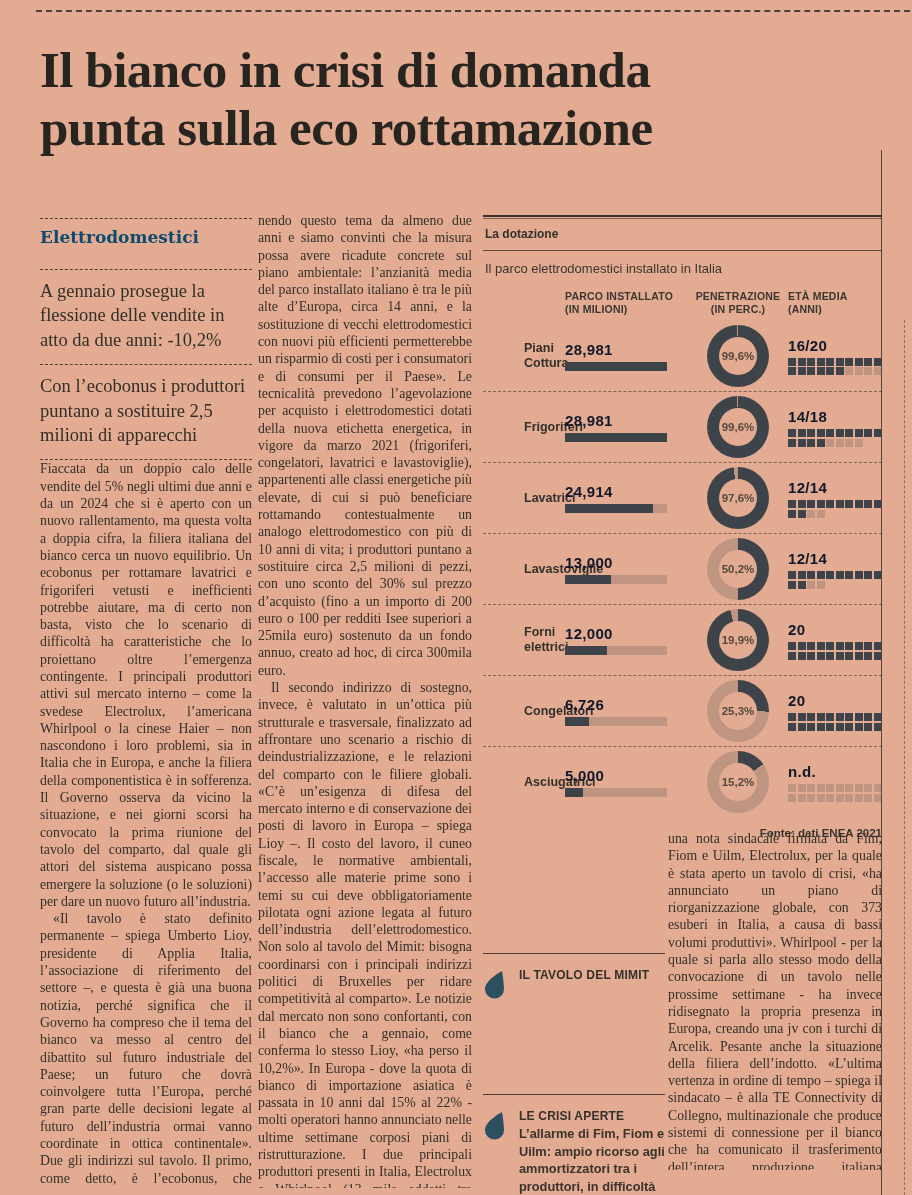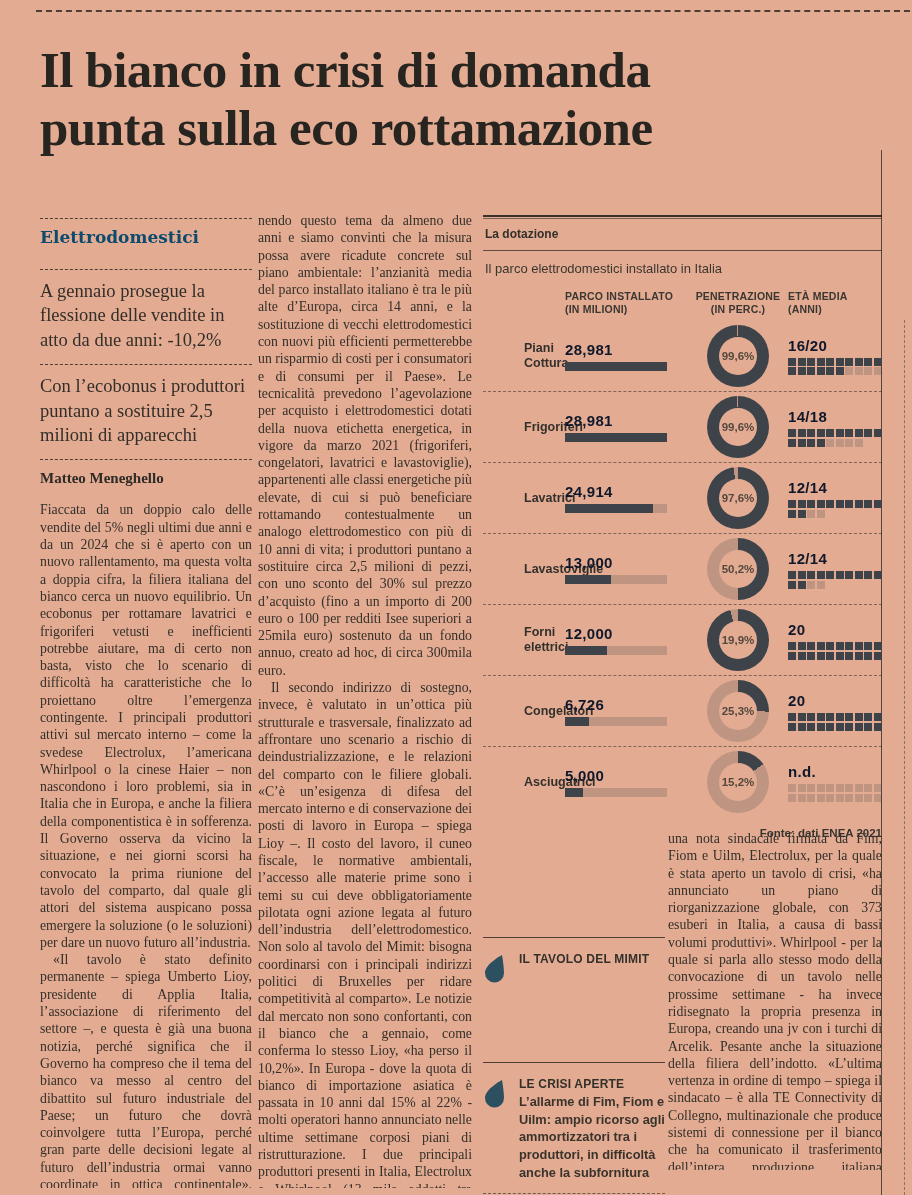--- a/index.html
+++ b/index.html
@@ -55,21 +55,21 @@
   .donut{width:62px;height:62px;border-radius:50%;position:relative;display:flex;align-items:center;justify-content:center;}
   .donut::after{content:"";position:absolute;inset:12px;border-radius:50%;background:var(--bg);}
   .donut-label{position:relative;z-index:1;font-weight:bold;font-size:11.5px;color:rgba(58,53,47,.85);}
   .squares{width:96px;display:flex;flex-wrap:wrap;gap:1.5px;}
   .sq{width:8px;height:8px;background:var(--chart-dark);}
   .sq.off{background:var(--chart-track);}
   .g-source{font-weight:bold;font-size:11.5px;color:#37332e;padding-top:10px;text-align:right;}
 
   
   .quotes{position:absolute;left:483px;top:937px;width:182px;font-family:"Liberation Sans",sans-serif;}
-  .quote-box{border-top:1.4px solid rgba(40,36,32,.8);padding:14px 0 12px;display:flex;min-height:125px;}
+  .quote-box{border-top:1.4px solid rgba(40,36,32,.8);padding:14px 0 12px;display:flex;min-height:125px;margin-top:16px;}
   .quote-box:last-child{border-bottom:1.6px dashed rgba(40,36,32,.6);}
   .q-icon{width:36px;flex:0 0 36px;padding-top:2px;}
   .q-kicker{font-weight:bold;font-size:12px;letter-spacing:.2px;color:#34302b;margin-bottom:2px;}
   .q-text{font-weight:bold;font-size:12.8px;line-height:1.38;color:#3a332c;}
 
   
   .col3{position:absolute;left:668px;top:830px;width:214px;height:340px;overflow:hidden;}
 </style>
 </head>
 <body>
@@ -82,21 +82,20 @@
 <span>punta sulla eco rottamazione</span></h1>
 
 <div class="col1">
   <div class="rule-d"></div>
   <div class="kicker">Elettrodomestici</div>
   <div class="rule-d"></div>
   <div class="standfirst">A gennaio prosegue la flessione delle vendite in atto da due anni: -10,2%</div>
   <div class="rule-d"></div>
   <div class="standfirst">Con l’ecobonus i produttori puntano a sostituire 2,5 milioni di apparecchi</div>
   <div class="rule-d"></div>
-  <div class="byline">Matteo Meneghello</div>
   <div class="body-text">
     <p>Fiaccata da un doppio calo delle vendite del 5% negli ultimi due anni e da un 2024 che si è aperto con un nuovo rallentamento, ma questa volta a doppia cifra, la filiera italiana del bianco cerca un nuovo equilibrio. Un ecobonus per rottamare lavatrici e frigoriferi vetusti e inefficienti potrebbe aiutare, ma di certo non basta, visto che lo scenario di difficoltà ha caratteristiche che lo proiettano oltre l’emergenza contingente. I principali produttori attivi sul mercato interno – come la svedese Electrolux, l’americana Whirlpool o la cinese Haier – non nascondono i loro problemi, sia in Italia che in Europa, e anche la filiera della componentistica è in sofferenza. Il Governo osserva da vicino la situazione, e nei giorni scorsi ha convocato la prima riunione del tavolo del comparto, dal quale gli attori del sistema auspicano possa emergere la soluzione (o le soluzioni) per dare un nuovo futuro all’industria.</p>
     <p class="indent">«Il tavolo è stato definito permanente – spiega Umberto Lioy, presidente di Applia Italia, l’associazione di riferimento del settore –, e questa è già una buona notizia, perché significa che il Governo ha compreso che il tema del bianco va messo al centro del dibattito sul futuro industriale del Paese; un futuro che dovrà coinvolgere tutta l’Europa, perché gran parte delle decisioni legate al futuro dell’industria ormai vanno coordinate in ottica continentale». Due gli indirizzi sul tavolo. Il primo, come detto, è l’ecobonus, che «risponde a un’esigenza immediata di reazione del mercato ed è destinato a stimolare la domanda - spiega Lioy -. Non stiamo parlando di un incentivo inefficiente, stiamo po-</p>
   </div>
 </div>
 
 <div class="col2 body-text">
   <p>nendo questo tema da almeno due anni e siamo convinti che la misura possa avere ricadute concrete sul piano ambientale: l’anzianità media del parco installato italiano è tra le più alte d’Europa, circa 14 anni, e la sostituzione di vecchi elettrodomestici con nuovi più efficienti permetterebbe un risparmio di costi per i consumatori e di consumi per il Paese». Le tecnicalità prevedono l’agevolazione per acquisto i elettrodomestici dotati della nuova etichetta energetica, in vigore da marzo 2021 (frigoriferi, congelatori, lavatrici e lavastoviglie), appartenenti alle classi energetiche più elevate, di cui si può beneficiare rottamando contestualmente un analogo elettrodomestico con più di 10 anni di vita; i produttori puntano a sostituire circa 2,5 milioni di pezzi, con uno sconto del 30% sul prezzo d’acquisto (fino a un importo di 200 euro o 100 per redditi Isee superiori a 25mila euro) sostenuto da un fondo annuo, creato ad hoc, di circa 300mila euro.</p>
   <p class="indent">Il secondo indirizzo di sostegno, invece, è valutato in un’ottica più strutturale e trasversale, finalizzato ad affrontare uno scenario a rischio di deindustrializzazione, e le relazioni del comparto con le filiere globali. «C’è un’esigenza di difesa del mercato interno e di conservazione dei posti di lavoro in Europa – spiega Lioy –. Il costo del lavoro, il cuneo fiscale, le normative ambientali, l’accesso alle materie prime sono i temi su cui deve obbligatoriamente pilotata ogni azione legata al futuro dell’industria dell’elettrodomestico. Non solo al tavolo del Mimit: bisogna coordinarsi con i principali indirizzi politici di Bruxelles per ridare competitività al comparto». Le notizie dal mercato non sono confortanti, con il bianco che a gennaio, come conferma lo stesso Lioy, «ha perso il 10,2%». In Europa - dove la quota di bianco di importazione asiatica è passata in 10 anni dal 15% al 22% - molti operatori hanno annunciato nelle ultime settimane corposi piani di ristrutturazione. I due principali produttori presenti in Italia, Electrolux e Whirlpool (13 mila addetti tra occupati e indotto), «stanno facendo ampio ricorso agli ammortizzatori - ha spiegato nelle scorse settimane il sindacato -, come pure produttori più piccoli come Candy-Haier e Smeg». Nel dettaglio, spiega</p>
 </div>

